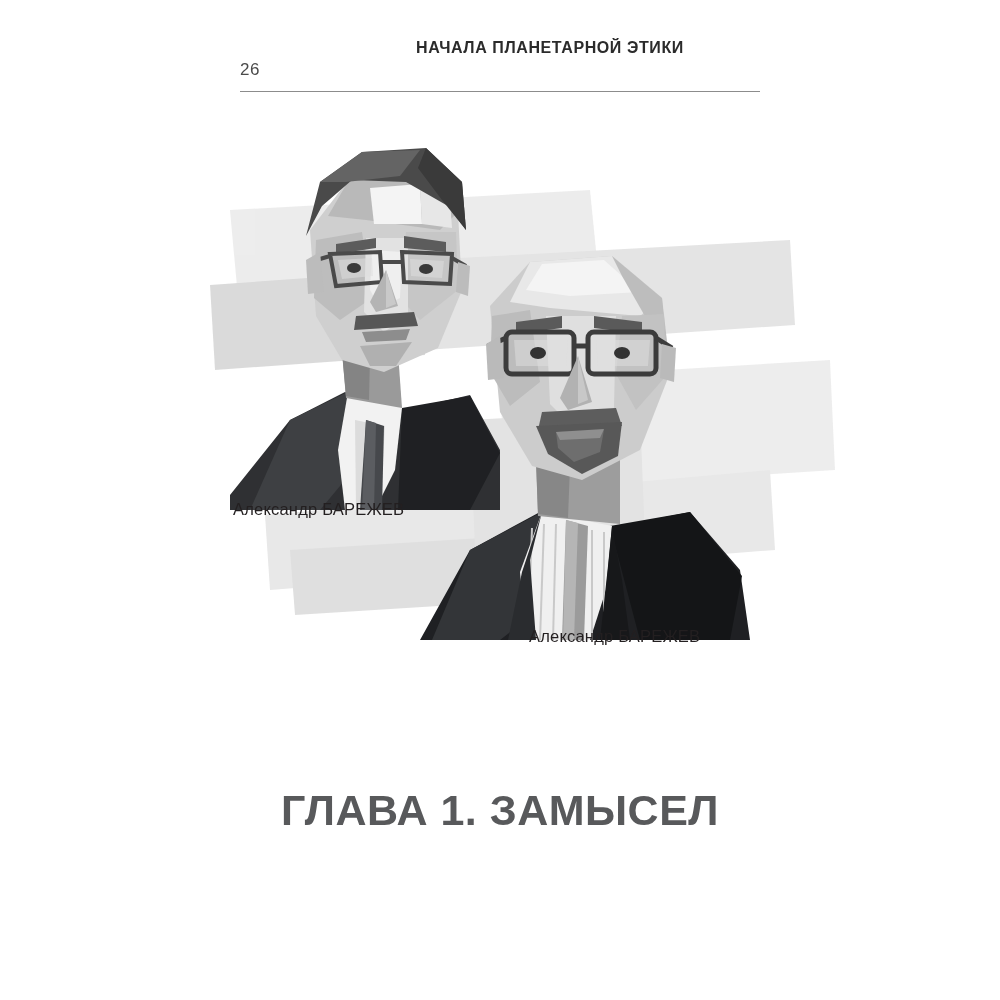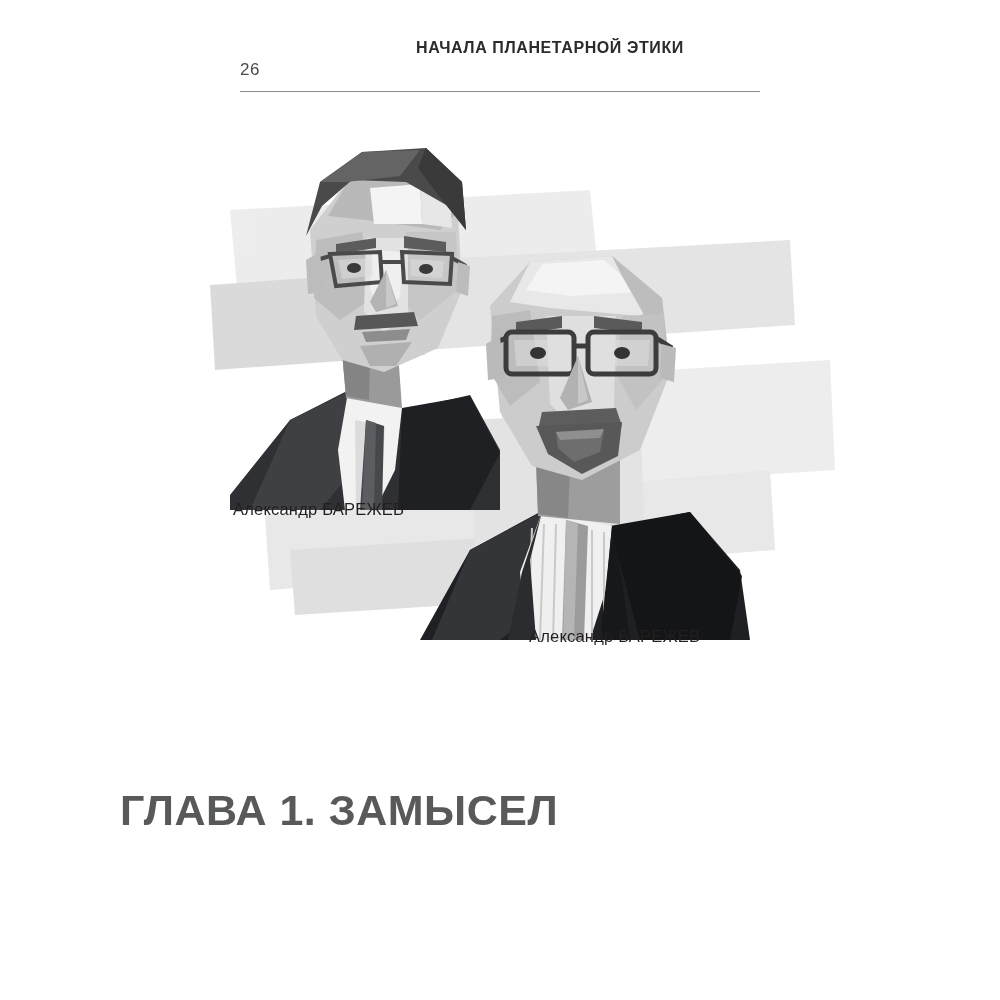--- a/index.html
+++ b/index.html
@@ -78,21 +78,21 @@
   }
   .caption-left { left: 233px; top: 500px; }
   .caption-right { left: 529px; top: 627px; }
 
   
   .chapter-title {
     position: absolute;
     top: 752px;
     left: 120px;
     right: 120px;
-    text-align: left;
+    text-align: center;
     font-size: 43px;
     font-weight: bold;
     line-height: 1.38;
     letter-spacing: 0.5px;
     color: #58595b;
     text-transform: uppercase;
   }
   .chapter-title .line { display: block; }
 </style>
 </head>

